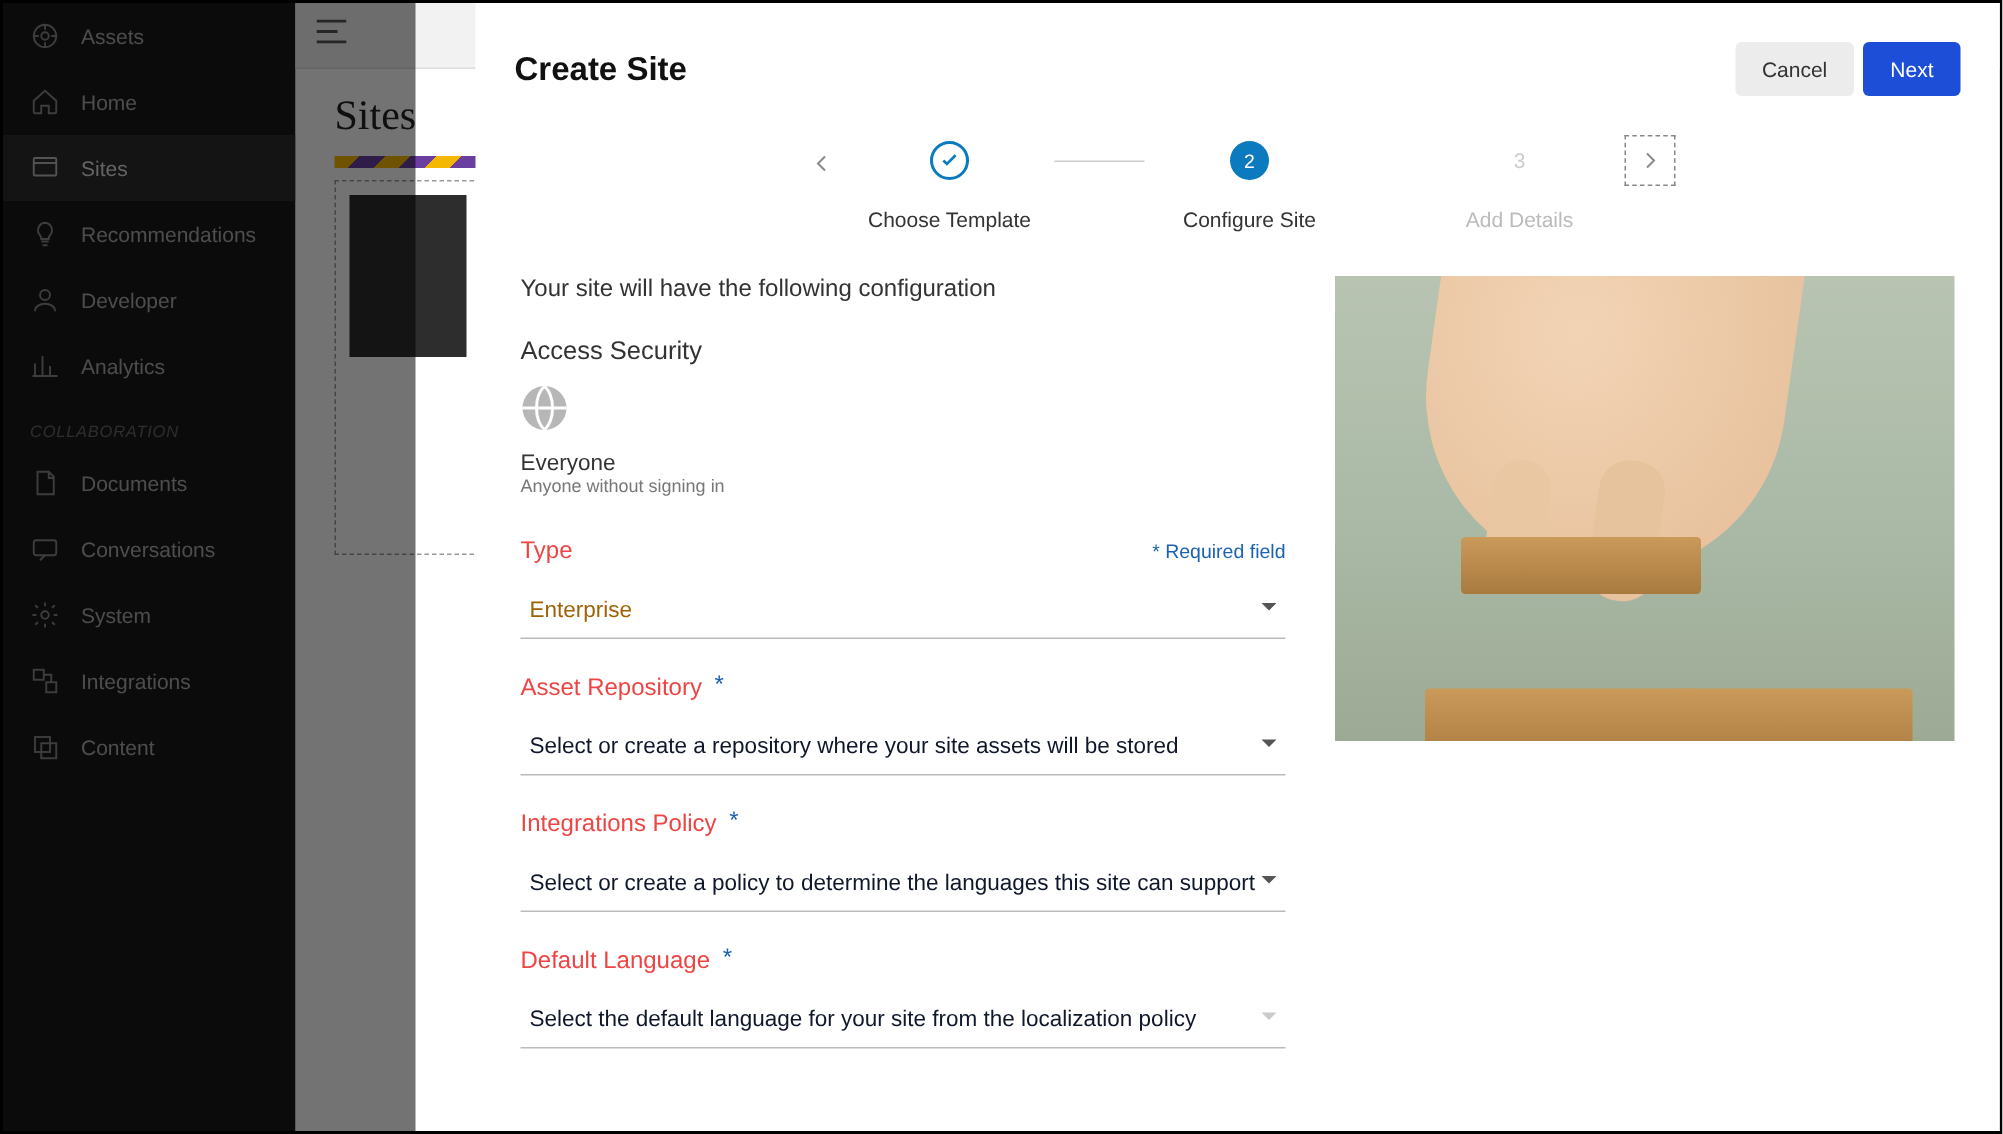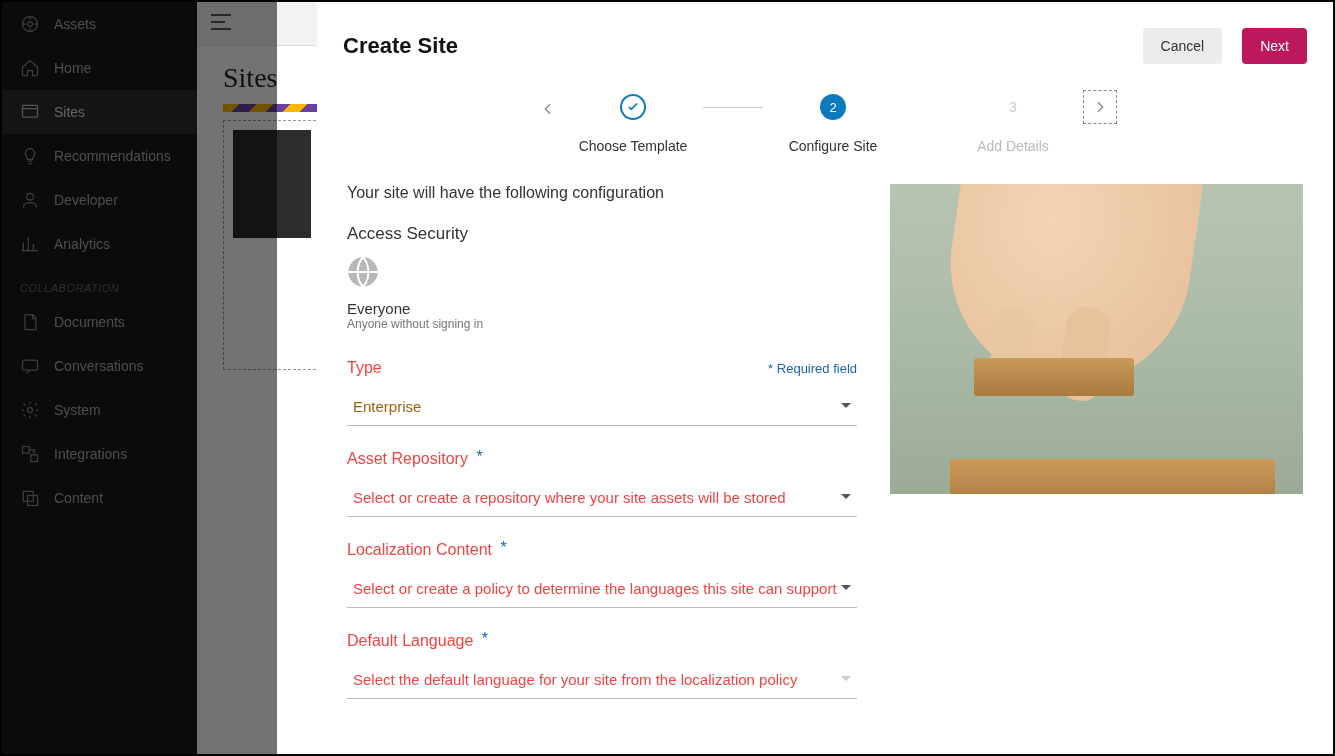--- a/index.html
+++ b/index.html
@@ -24,24 +24,24 @@
   .bgpage-box { margin:8px 26px; width:98px; height:250px; border:1px dashed #999; position:relative; }
   .bgpage-box::before { content:""; position:absolute; left:9px; top:9px; width:78px; height:108px; background:#2d2d2d; }
 
   
   .dim { position:absolute; left:0; top:0; height:100%; width:275px; background:rgba(0,0,0,0.55); }
 
   
   .modal { position:absolute; left:275px; top:0; right:0; bottom:0; background:#fff;margin-left:40px; }
   .modal-head { display:flex; align-items:center; justify-content:space-between; padding:26px 26px 6px 26px; }
   .modal-title { font-size:22px; font-weight:700; color:#111; }
-  .btns { display:flex; gap:20px; }
+  .btns { display:flex; gap:6px; }
   .btn { border:none; border-radius:4px; padding:10px 18px; font-size:14px; cursor:pointer; }
   .btn-cancel { background:#ececec; color:#333; }
-  .btn-next { background:#be185d; color:#fff; }
+  .btn-next { background:#1d4ed8; color:#fff; }
 
   
   .stepper { display:flex; align-items:flex-start; justify-content:center; gap:0; margin-top:24px; position:relative; height:60px; }
   .step { display:flex; flex-direction:column; align-items:center; width:140px; }
   .step-circle { width:26px; height:26px; border-radius:50%; display:flex; align-items:center; justify-content:center; font-size:13px; }
   .step-circle.done { border:2px solid #0b7abf; color:#0b7abf; background:#fff; }
   .step-circle.active { background:#0b7abf; color:#fff; }
   .step-label { font-size:14px; margin-top:18px; color:#333; white-space:nowrap; }
   .step.disabled .step-label { color:#bbb; }
   .step.disabled .step-num { color:#ccc; font-size:14px; }
@@ -64,21 +64,21 @@
 
   .field { margin-bottom:24px; }
   .field-head { display:flex; justify-content:space-between; align-items:baseline; }
   .field-label { font-size:16px; color:#ef4444; }
   .req-mark { color:#1a62b3; font-size:16px; margin-left:4px; position:relative; top:-2px; }
   .req-text { font-size:13px; color:#1a62b3; }
   .select { margin-top:10px; border-bottom:1px solid #bbb; padding:10px 6px; display:flex; justify-content:space-between; align-items:center; cursor:pointer; }
   .select.disabled .select-text { color:#aaa; }
   .select-text { font-size:15px; color:#a16207; }
   .caret svg { width:10px; height:10px; fill:#555; }
-  .select.placeholder .select-text { color:#ef4444; }
+  .select.placeholder .select-text { color:#0f172a; }
 
   
   .hero { width:100%; height:310px; background:linear-gradient(180deg,#b8c4b1 0%, #a9b9a5 55%, #9daa95 100%); position:relative; overflow:hidden; }
   .block { position:absolute; background:linear-gradient(180deg,#c99a5a,#a97a3e); border-radius:3px; }
   .block.b1 { left:60px; bottom:-15px; width:180px; height:50px; }
   .block.b2 { right:28px; bottom:-15px; width:160px; height:50px; }
   .block.b3 { left:84px; bottom:98px; width:160px; height:38px; }
   .hand { position:absolute; top:-30px; left:60px; width:240px; height:230px; background:radial-gradient(ellipse at 40% 30%, #f2d4b5, #e5bd97); border-radius:0 0 120px 120px; transform:rotate(8deg); }
   .hand::after { content:""; position:absolute; left:54px; top:160px; width:38px; height:84px; background:#e9c7a2; border-radius:18px; }
   .hand::before { content:""; position:absolute; left:124px; top:150px; width:44px; height:94px; background:#e6c39d; border-radius:20px; }
@@ -265,21 +265,21 @@
           <span class="select-text">Select or create a repository where your site assets will be stored</span>
           <span class="caret"><svg viewBox="0 0 10 10">
                   <path d="M0 2l5 5 5-5z"></path>
                 </svg></span>
         </div>
       </div>
 
       <div class="field">
         <div class="field-head">
           <span>
-            <span class="field-label">Localization Content</span>
+            <span class="field-label">Integrations Policy</span>
             <span class="req-mark">*</span>
           </span>
         </div>
         <div class="select placeholder">
           <span class="select-text">Select or create a policy to determine the languages this site can support</span>
           <span class="caret"><svg viewBox="0 0 10 10">
                   <path d="M0 2l5 5 5-5z"></path>
                 </svg></span>
         </div>
       </div>

